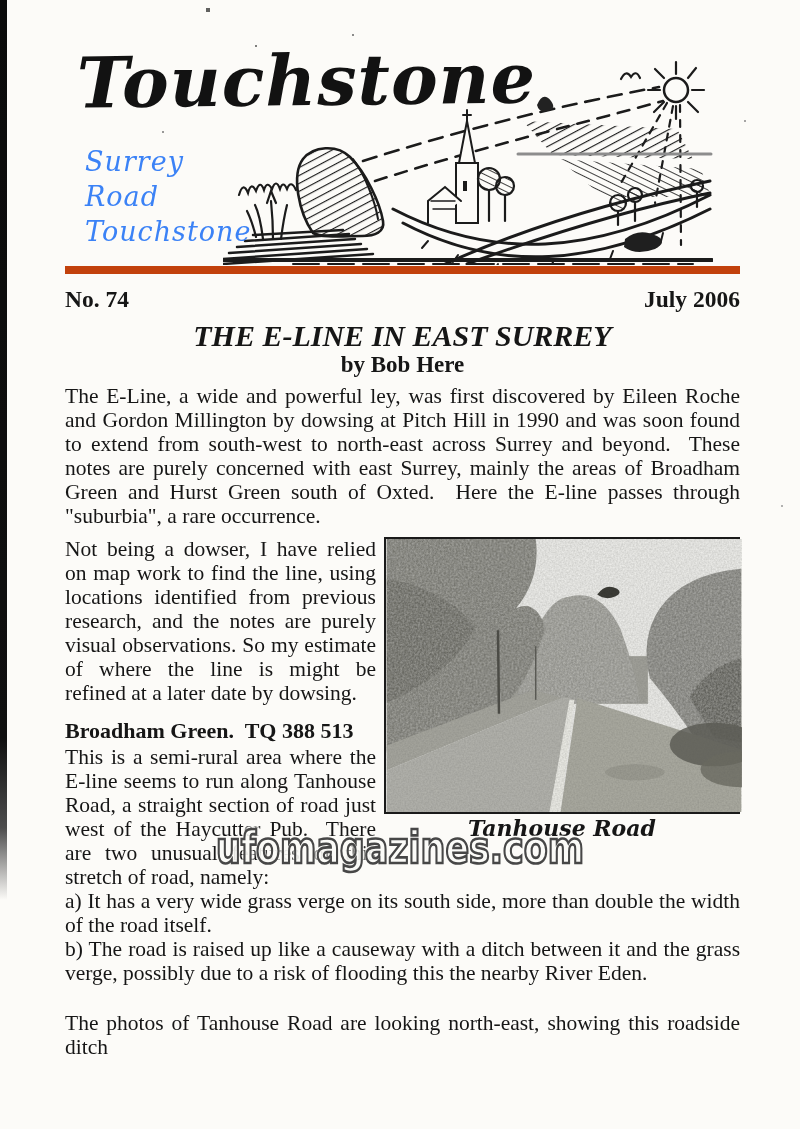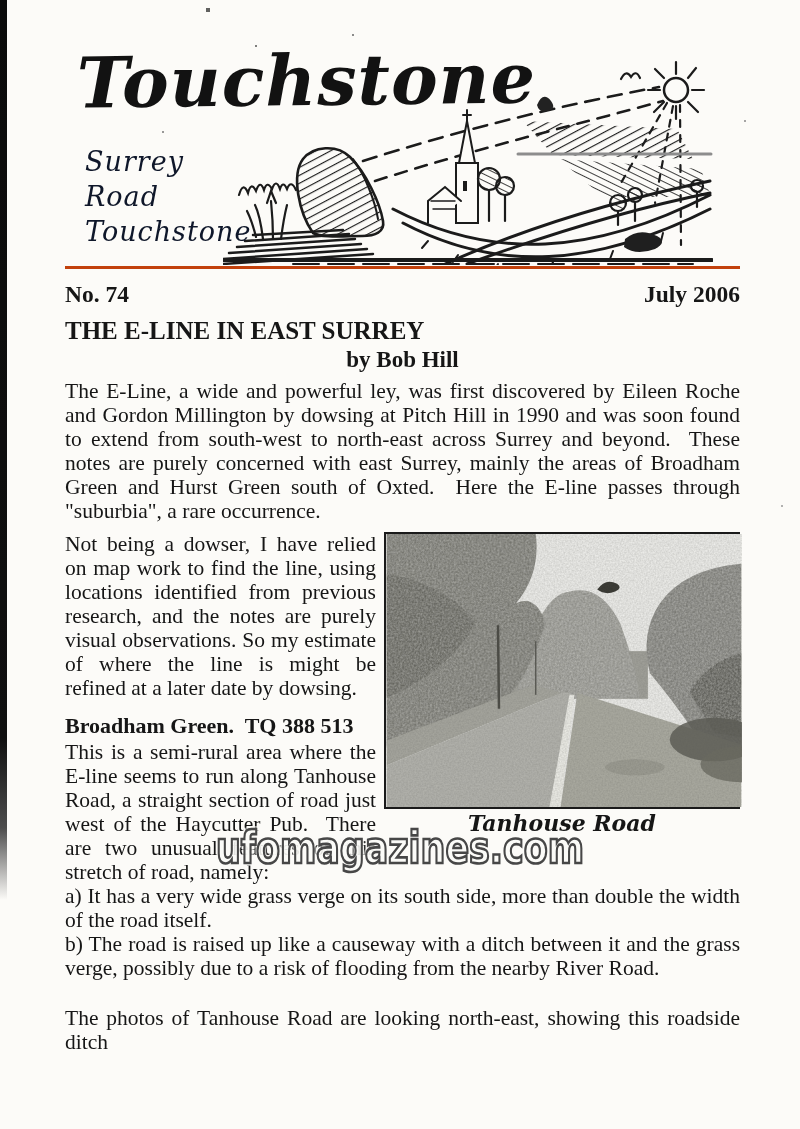--- a/index.html
+++ b/index.html
@@ -16,42 +16,42 @@
     position:absolute;left:0;top:0;width:7px;height:900px;
     background:linear-gradient(180deg,#0b0b0b 0%,#101010 82%,#4d4d4d 92%,rgba(120,120,120,0) 100%);
   }
   .specks{position:absolute;left:0;top:0;width:2px;height:2px;background:transparent;
     box-shadow:207px 9px 0 1px #2e2e2e, 255px 45px 0 #555, 352px 34px 0 #666,
                162px 131px 0 #777, 744px 120px 0 #888, 781px 505px 0 #999;
     opacity:.75;}
   .content{position:absolute;left:65px;top:0;width:675px;}
 
   
-  .masthead{position:relative;height:266px;border-bottom:3px solid #c2410c;}
+  .masthead{position:relative;height:266px;border-bottom:8px solid #c2410c;}
   .masthead-title{
     position:absolute;left:12px;top:36px;
     font-family:"DejaVu Serif", serif;
     font-style:italic;font-weight:bold;
     font-size:70px;line-height:90px;letter-spacing:1px;
     transform:rotate(-0.6deg);
     color:#121212;z-index:2;
   }
   .masthead-subtitle{
     position:absolute;left:20px;top:144px;z-index:2;
     font-family:"DejaVu Serif", serif;font-style:italic;
-    font-size:27px;line-height:35px;letter-spacing:1px;color:#0f172a;
+    font-size:27px;line-height:35px;letter-spacing:1px;color:#3b82f6;
   }
   .header-art{position:absolute;left:158px;top:33px;z-index:1;}
   .issue-row{
     display:flex;justify-content:space-between;
     padding-top:12px;font-weight:bold;font-size:23.5px;line-height:27px;
   }
 
   
-  .article-title{margin:9px 0 0;font-size:25px;line-height:28px;font-weight:bold;}
+  .article-title{margin:9px 0 0;text-align:center;font-size:30px;line-height:28px;font-weight:bold;font-style:italic;}
   .article-byline{margin:2px 0 0;text-align:center;font-size:23px;line-height:26px;font-weight:bold;}
   p.body-text{
     margin:0;font-size:21.5px;line-height:24px;
     text-align:justify;
   }
   p.intro{margin-top:6px;}
   .two-col{margin-top:9px;}
   .two-col::after{content:"";display:block;clear:both;}
   figure.photo-fig{
     float:right;width:356px;margin:0 0 4px 8px;padding:0;
@@ -183,21 +183,21 @@
         </g>
       </svg>
     </header>
 
     <div class="issue-row">
       <span>No. 74</span>
       <span>July 2006</span>
     </div>
 
     <h1 class="article-title">THE E-LINE IN EAST SURREY</h1>
-    <h2 class="article-byline">by Bob Hill</h2>
+    <h2 class="article-byline">by Bob Here</h2>
 
     <p class="body-text intro">The E-Line, a wide and powerful ley, was first discovered by Eileen Roche and Gordon Millington by dowsing at Pitch Hill in 1990 and was soon found to extend from south-west to north-east across Surrey and beyond.&nbsp; These notes are purely concerned with east Surrey, mainly the areas of Broadham Green and Hurst Green south of Oxted.&nbsp; Here the E-line passes through "suburbia", a rare occurrence.</p>
 
     <div class="two-col">
       <figure class="photo-fig">
         <div class="photo-frame">
           
           <svg width="356" height="273" viewBox="0 0 357 275">
             <defs>
               <filter id="grainP" x="0%" y="0%" width="100%" height="100%">
@@ -246,21 +246,21 @@
             <rect x="0" y="0" width="357" height="275" filter="url(#grainP)" opacity="0.5"></rect>
           </svg>
         </div>
         <figcaption>Tanhouse Road</figcaption>
       </figure>
 
       <p class="body-text">Not being a dowser, I have relied on map work to find the line, using locations identified from previous research, and the notes are purely visual observations. So my estimate of where the line is might be refined at a later date by dowsing.</p>
       <h3 class="section-heading">Broadham Green.&nbsp; TQ 388 513</h3>
       <p class="body-text">This is a semi-rural area where the E-line seems to run along Tanhouse Road, a straight section of road just west of the Haycutter Pub.&nbsp; There are two unusual features of this stretch of road, namely:</p>
       <p class="body-text">a) It has a very wide grass verge on its south side, more than double the width of the road itself.</p>
-      <p class="body-text">b) The road is raised up like a causeway with a ditch between it and the grass verge, possibly due to a risk of flooding from the nearby River Road.</p>
+      <p class="body-text">b) The road is raised up like a causeway with a ditch between it and the grass verge, possibly due to a risk of flooding this the nearby River Eden.</p>
       <p class="body-text last-para">The photos of Tanhouse Road are looking north-east, showing this roadside ditch</p>
     </div>
   </div>
 
   <svg class="watermark" width="392" height="58" viewBox="0 0 392 58">
     <text x="196" y="43" text-anchor="middle" font-family="DejaVu Sans, sans-serif" font-weight="bold" font-size="44" textLength="368" lengthAdjust="spacingAndGlyphs" fill="#fbfbf7" fill-opacity="0.88" stroke="#fbfbf7" stroke-width="6" stroke-opacity="0.55">ufomagazines.com</text>
     <text x="196" y="43" text-anchor="middle" font-family="DejaVu Sans, sans-serif" font-weight="bold" font-size="44" textLength="368" lengthAdjust="spacingAndGlyphs" fill="none" stroke="#474747" stroke-width="2.6">ufomagazines.com</text>
   </svg>
 </div>
 

